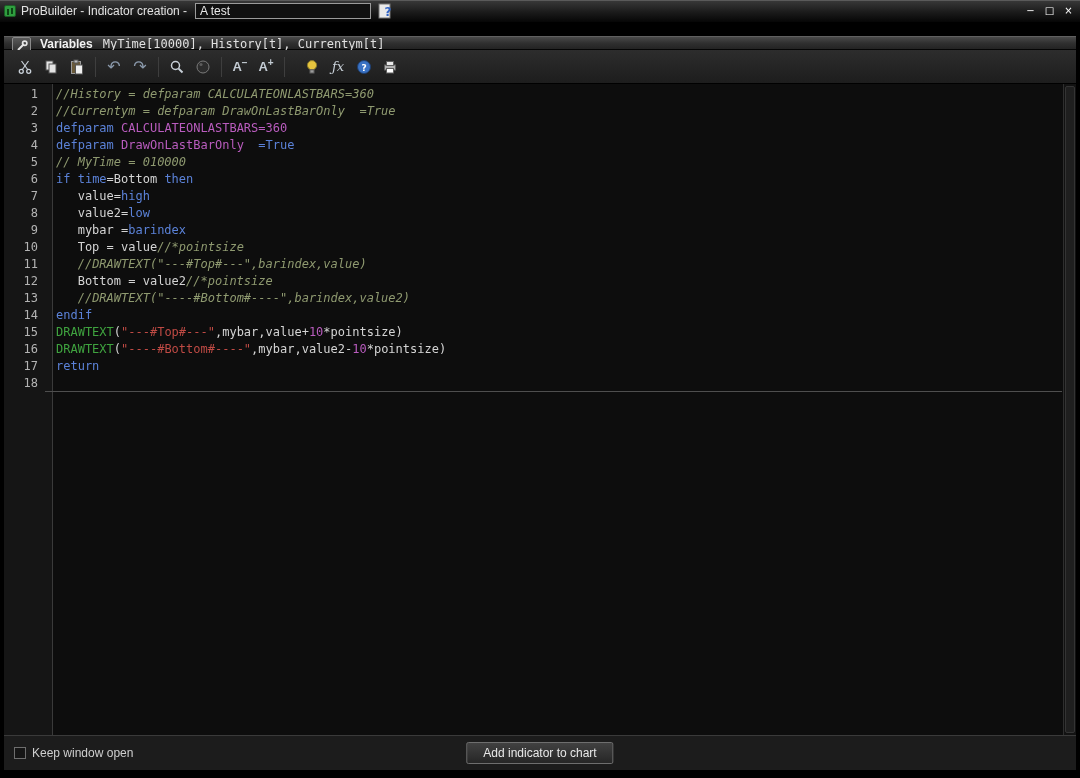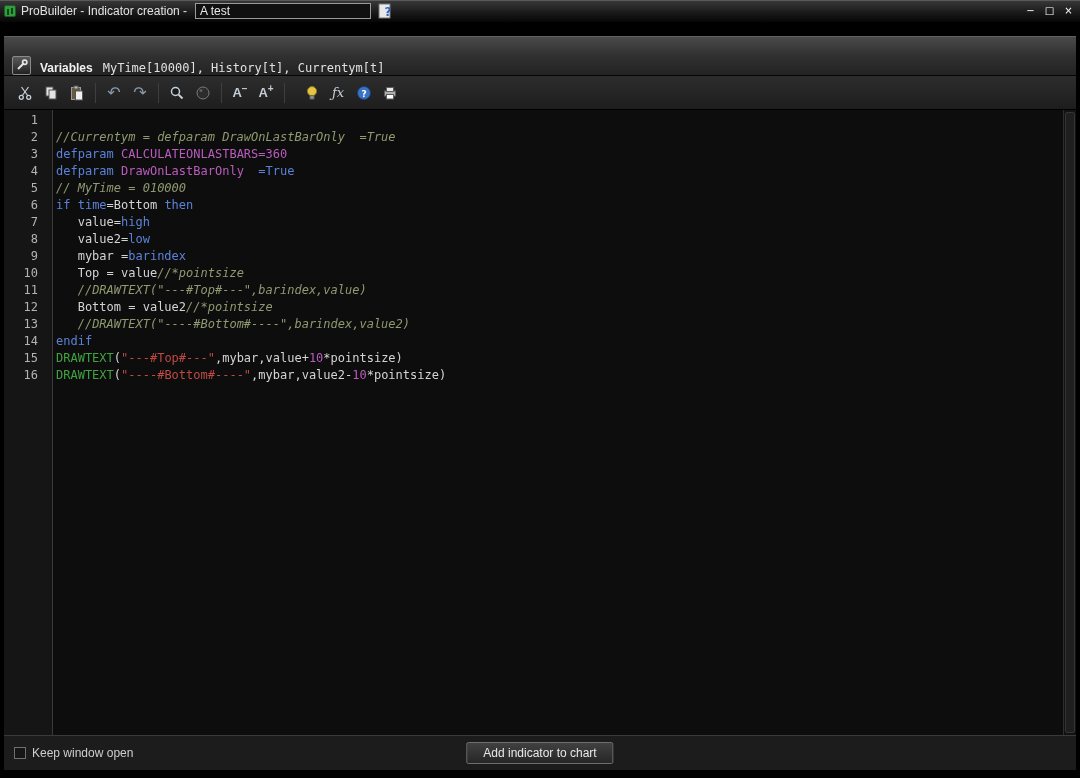--- a/index.html
+++ b/index.html
@@ -23,21 +23,21 @@
   .win-btn { width:15px; height:15px; color:#fff; font-size:10px; line-height:15px;
              text-align:center; font-family:"DejaVu Sans",sans-serif; cursor:pointer; }
 
   .titlebar-gap { height:14px; background:#000; }
 
   
   .content { position:absolute; left:4px; right:4px; top:36px; bottom:8px;
              display:flex; flex-direction:column; }
 
   
-  .varbar { height:40px; flex:none; display:flex; align-items:flex-end; padding:0 8px;
+  .varbar { height:14px; flex:none; display:flex; align-items:flex-start; padding:0 8px;
             background:linear-gradient(180deg,#4a4a4a 0%,#303030 50%,#232323 100%);
             border-top:1px solid #606060; border-bottom:1px solid #050505; }
   .tool-box { width:19px; height:19px; border:1px solid #8a8a8a; border-radius:2px;
               background:linear-gradient(180deg,#5a5a5a,#222); margin-right:9px;
               display:flex; align-items:center; justify-content:center; flex:none; }
   .varbar-label { color:#f2f2f2; font-weight:bold; font-size:12px; margin-right:10px; }
   .varbar-list { color:#e0e0e0; font-size:12px; font-family:"DejaVu Sans Mono",monospace; }
 
   
   .toolbar { height:34px; flex:none; display:flex; align-items:center; padding:0 8px;
@@ -186,36 +186,38 @@
         <svg width="16" height="16" viewBox="0 0 16 16">
           <rect x="2.5" y="6" width="11" height="5" fill="#b0b0b0" stroke="#5e5e5e"></rect>
           <rect x="4.5" y="2.5" width="7" height="4" fill="#e8e8e8" stroke="#5e5e5e"></rect>
           <rect x="4.5" y="9.5" width="7" height="4.5" fill="#fff" stroke="#5e5e5e"></rect>
         </svg>
       </span>
     </div>
 
     <div class="editor">
       <div class="code-lines" id="code-lines">
-          <div class="code-row"><span class="ln">1</span></div>
+          <div class="code-row"><span class="ln">1</span><span class="lt"><span class="cm">//History = defparam CALCULATEONLASTBARS=360</span></span></div>
           <div class="code-row"><span class="ln">2</span><span class="lt"><span class="cm">//Currentym = defparam DrawOnLastBarOnly  =True</span></span></div>
           <div class="code-row"><span class="ln">3</span><span class="lt"><span class="kw">defparam </span><span class="pm">CALCULATEONLASTBARS=360</span></span></div>
           <div class="code-row"><span class="ln">4</span><span class="lt"><span class="kw">defparam </span><span class="pm">DrawOnLastBarOnly</span><span class="tx">  </span><span class="kw">=True</span></span></div>
           <div class="code-row"><span class="ln">5</span><span class="lt"><span class="cm">// MyTime = 010000</span></span></div>
           <div class="code-row"><span class="ln">6</span><span class="lt"><span class="kw">if </span><span class="kw">time</span><span class="tx">=Bottom </span><span class="kw">then</span></span></div>
           <div class="code-row"><span class="ln">7</span><span class="lt"><span class="tx">   value=</span><span class="kw">high</span></span></div>
           <div class="code-row"><span class="ln">8</span><span class="lt"><span class="tx">   value2=</span><span class="kw">low</span></span></div>
           <div class="code-row"><span class="ln">9</span><span class="lt"><span class="tx">   mybar =</span><span class="kw">barindex</span></span></div>
           <div class="code-row"><span class="ln">10</span><span class="lt"><span class="tx">   Top = value</span><span class="cm">//*pointsize</span></span></div>
           <div class="code-row"><span class="ln">11</span><span class="lt"><span class="tx">   </span><span class="cm">//DRAWTEXT("---#Top#---",barindex,value)</span></span></div>
           <div class="code-row"><span class="ln">12</span><span class="lt"><span class="tx">   Bottom = value2</span><span class="cm">//*pointsize</span></span></div>
           <div class="code-row"><span class="ln">13</span><span class="lt"><span class="tx">   </span><span class="cm">//DRAWTEXT("----#Bottom#----",barindex,value2)</span></span></div>
           <div class="code-row"><span class="ln">14</span><span class="lt"><span class="kw">endif</span></span></div>
           <div class="code-row"><span class="ln">15</span><span class="lt"><span class="fn">DRAWTEXT</span><span class="tx">(</span><span class="st">"---#Top#---"</span><span class="tx">,mybar,value+</span><span class="pm">10</span><span class="tx">*pointsize)</span></span></div>
           <div class="code-row"><span class="ln">16</span><span class="lt"><span class="fn">DRAWTEXT</span><span class="tx">(</span><span class="st">"----#Bottom#----"</span><span class="tx">,mybar,value2-</span><span class="pm">10</span><span class="tx">*pointsize)</span></span></div>
+          <div class="code-row"><span class="ln">17</span><span class="lt"><span class="kw">return</span></span></div>
+          <div class="code-row caret-row"><span class="ln">18</span><span class="lt"></span></div>
         </div>
       <div class="scrollbar">
         <div class="scroll-thumb"></div>
       </div>
     </div>
 
     <div class="footer">
       <span class="checkbox"></span>
       <span class="keep-label">Keep window open</span>
       <button class="add-btn">Add indicator to chart</button>

